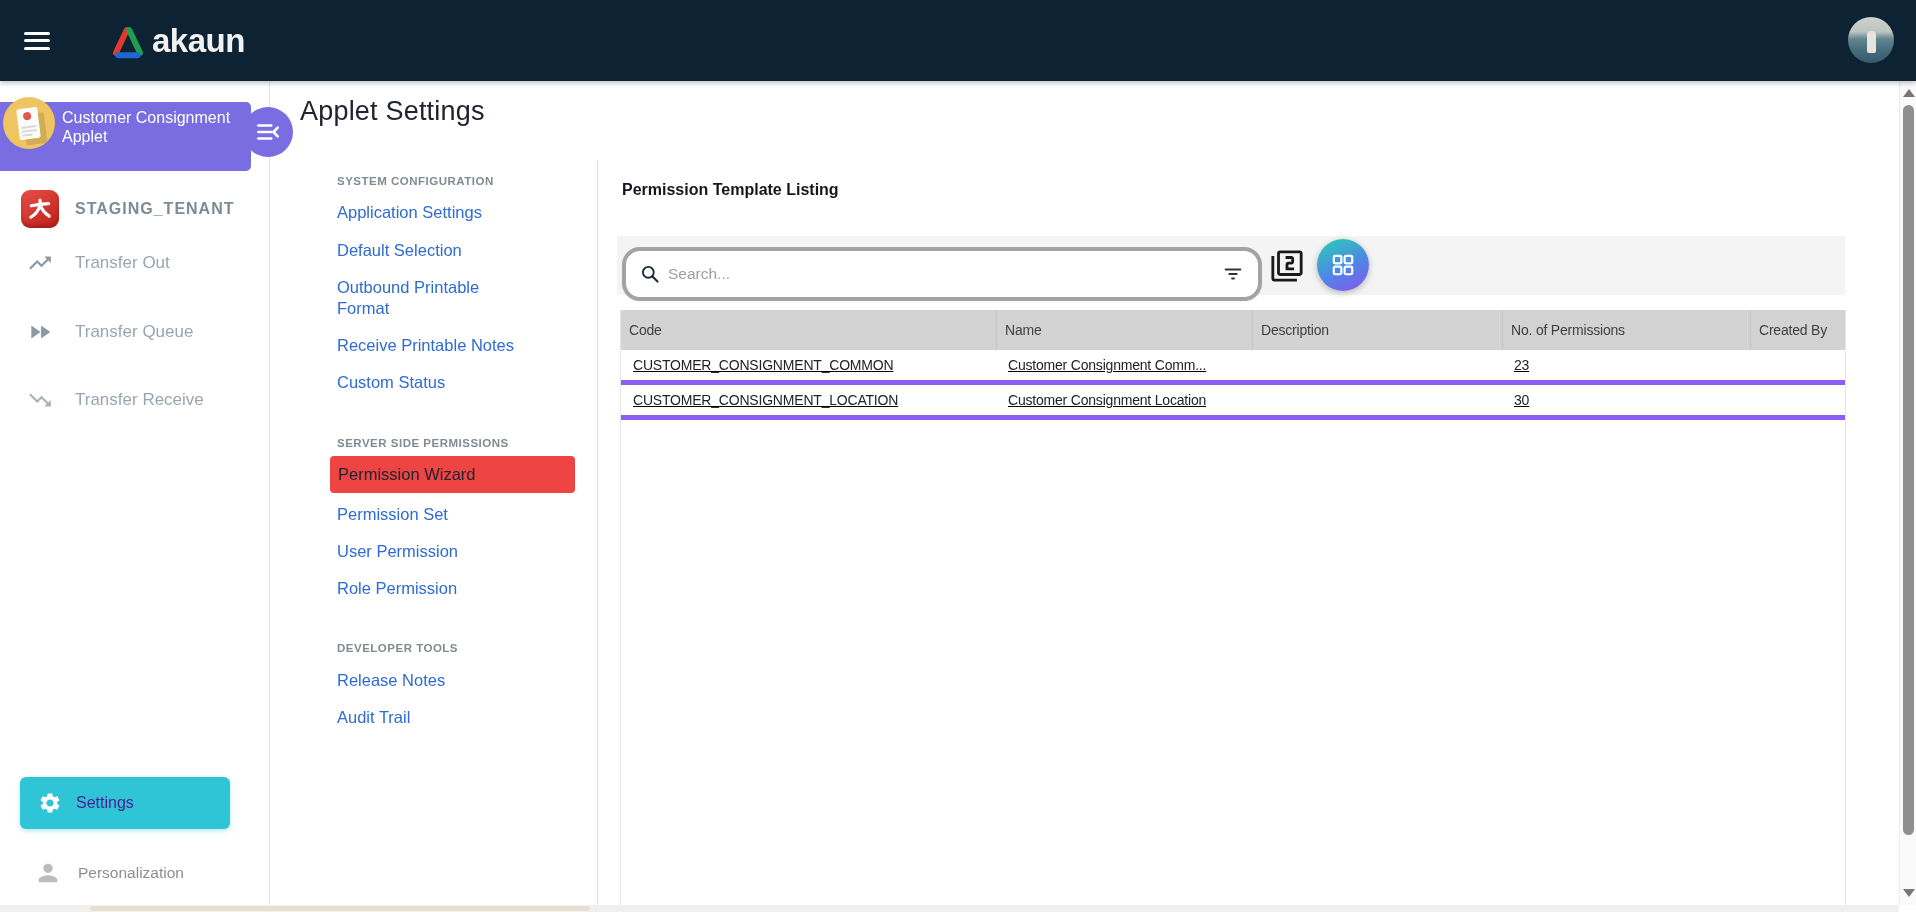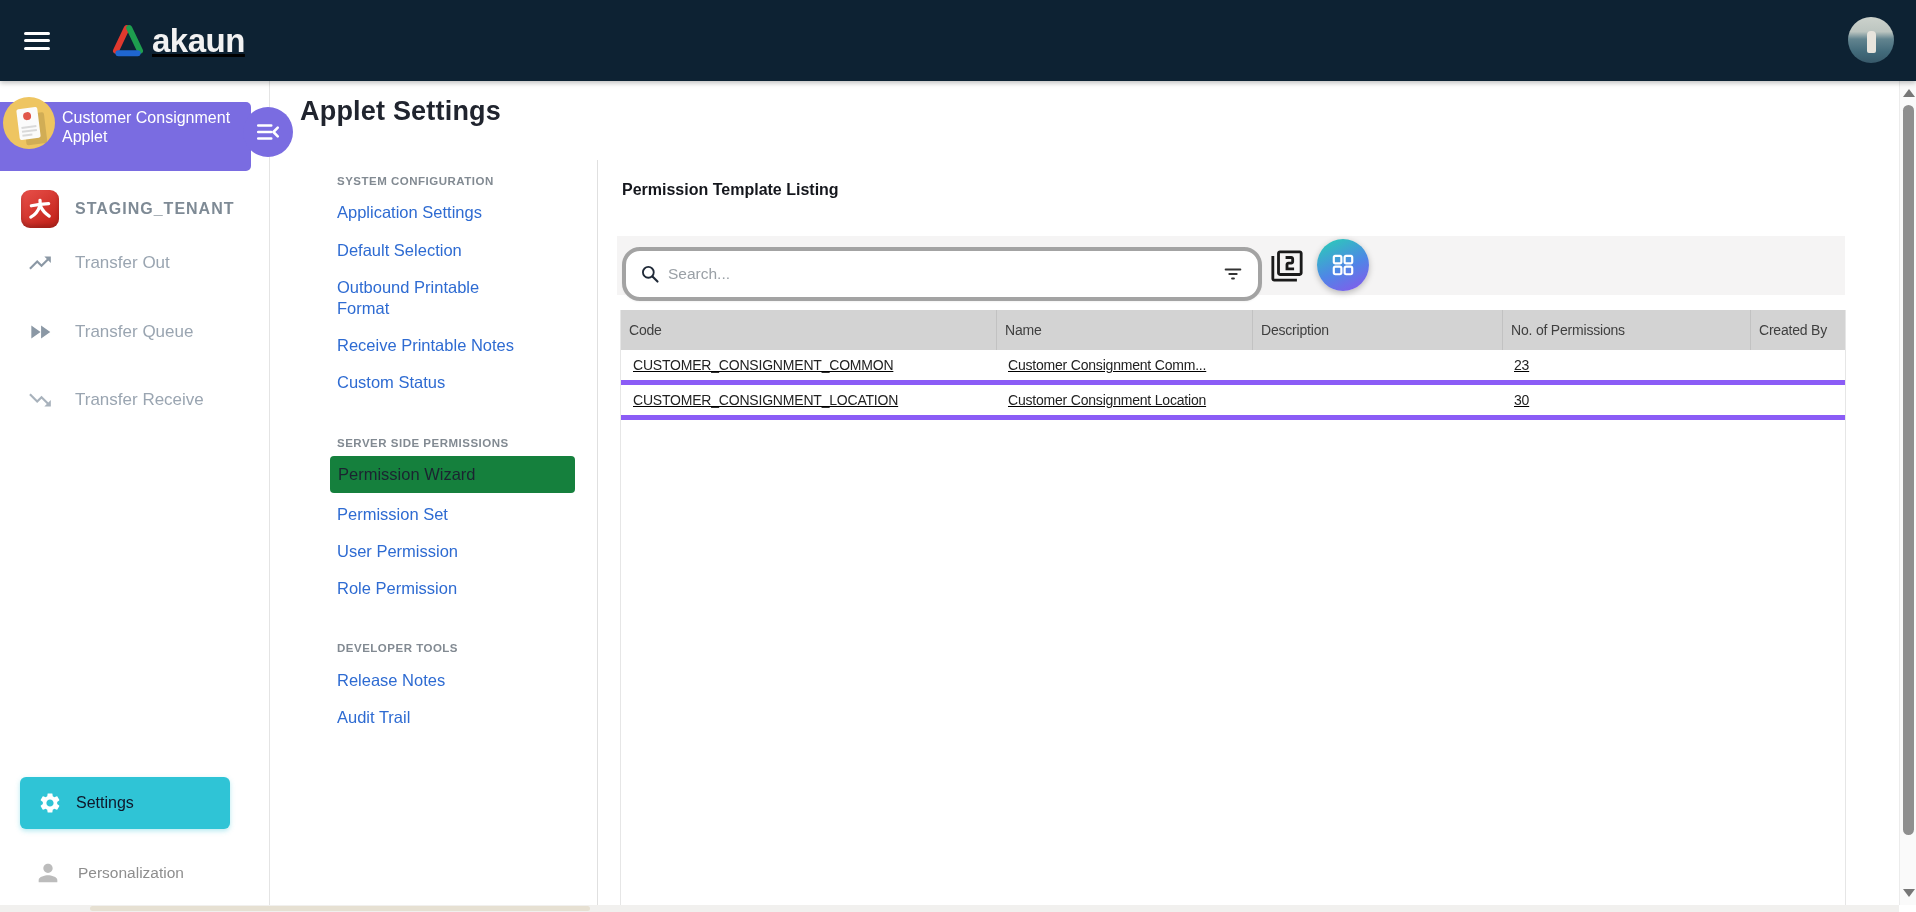--- a/index.html
+++ b/index.html
@@ -7,21 +7,21 @@
     font-family:"Liberation Sans", sans-serif; }
   .screen { position:relative; width:1916px; height:912px; background:#fff; }
 
   
   .topbar { position:absolute; left:0; top:0; width:1916px; height:81px;
     background:#0d2233; box-shadow:0 2px 5px rgba(0,0,0,.25); z-index:20;
     display:flex; align-items:center; }
   .hamburger { margin-left:24px; width:26px; height:18px; display:flex;
     flex-direction:column; justify-content:space-between; cursor:pointer; }
   .hamburger span { display:block; height:3px; background:#fff; border-radius:2px; }
-  .brand { display:flex; align-items:flex-start; margin-left:60px;text-decoration:underline; }
+  .brand { display:flex; align-items:flex-end; margin-left:60px; }
   .brand-text { color:#f2f2f2; font-size:33px; font-weight:700; letter-spacing:-0.5px; margin-left:6px; }
   .avatar { position:absolute; right:22px; top:17px; width:46px; height:46px; border-radius:50%;
     background:linear-gradient(180deg,#ccd2cc 0%,#bcc5c0 32%,#62848f 48%,#436b7b 75%,#37596a 100%);
     overflow:hidden; }
   .avatar::after { content:""; position:absolute; left:19px; top:14px; width:9px; height:22px;
     background:#e8e4dc; border-radius:4px 4px 2px 2px; }
 
   
   .sidebar { position:absolute; left:0; top:81px; width:270px; height:836px;
     background:#fff; border-right:1px solid #e4e4e4; z-index:10; }
@@ -47,34 +47,34 @@
   .nav-item .nlabel { margin-left:16px; font-size:17px; color:#9aa5b1; }
   .tenant-badge { width:38px; height:38px; border-radius:9px;
     background:linear-gradient(145deg,#e8504a 0%,#c7271f 80%);
     display:flex; align-items:center; justify-content:center;
     box-shadow:inset 0 -3px 4px rgba(0,0,0,.2); }
   .tenant-label { margin-left:16px; font-size:16px; font-weight:600; color:#7e8a95; letter-spacing:1px; }
 
   .settings-btn { position:absolute; left:20px; top:696px; width:210px; height:52px;
     border-radius:6px; background:#2fc4d6; display:flex; align-items:center;
     cursor:pointer; box-shadow:0 2px 5px rgba(47,196,214,.35); }
-  .settings-btn .slabel { color:#0f172a; font-size:16px; margin-left:14px; }
+  .settings-btn .slabel { color:#4c1d95; font-size:16px; margin-left:14px; }
   .settings-btn svg { margin-left:18px; }
   .personalization { position:absolute; left:20px; top:770px; width:220px; height:44px;
     display:flex; align-items:center; cursor:pointer; }
   .personalization .plabel { color:#8e8e8e; font-size:15.5px; margin-left:16px; }
 
   
-  .page-title { position:absolute; left:300px; top:96px; font-size:27px; font-weight:700;
+  .page-title { position:absolute; left:300px; top:96px; font-size:27px; font-weight:400;
     color:#20242e; letter-spacing:.2px; }
   .menu-heading { position:absolute; left:337px; font-size:11.5px; font-weight:700;
     color:#828a92; letter-spacing:.5px; }
   .menu-link { position:absolute; left:337px; width:240px; font-size:16.5px; color:#2e6bd2;
     cursor:pointer; line-height:21px; }
-  .menu-link.active-box { left:330px; width:245px; background:#15803d; border-radius:4px;
+  .menu-link.active-box { left:330px; width:245px; background:#ef4444; border-radius:4px;
     color:#1b2430; font-weight:500; padding:8px 0 8px 8px; }
   .vdivider { position:absolute; left:597px; top:160px; width:1px; height:752px; background:#e0e0e0; }
 
   
   .listing-title { position:absolute; left:622px; top:181px; font-size:16px; font-weight:600; color:#14161c; }
 
   .search-strip { position:absolute; left:617px; top:236px; width:1228px; height:59px; background:#f5f4f4; }
   .search-bar { position:absolute; left:5px; top:11px; width:640px; height:54px; background:#fff;
     border:4px solid #a3a3a3; border-radius:18px; box-shadow:0 1px 2px rgba(0,0,0,.05);
     display:flex; align-items:center; }

